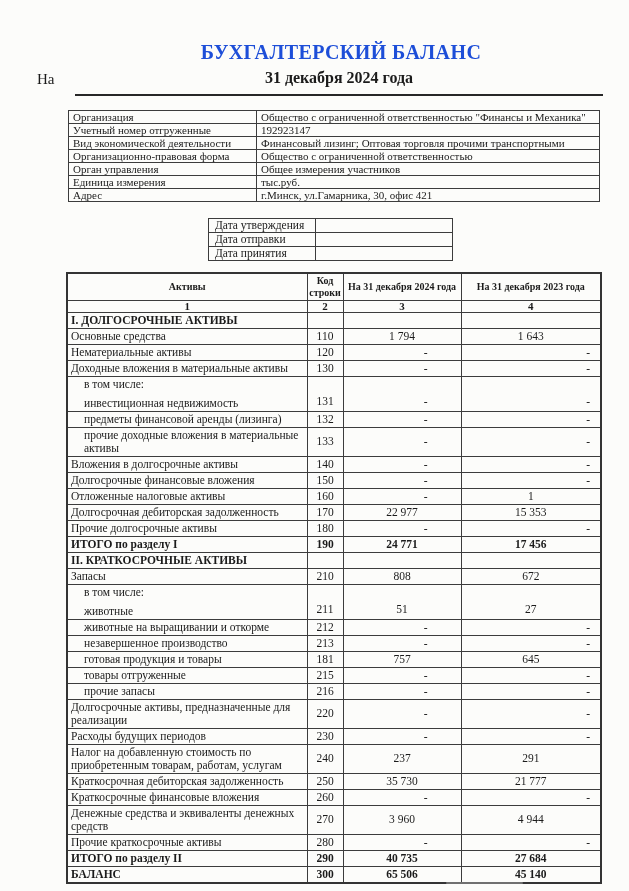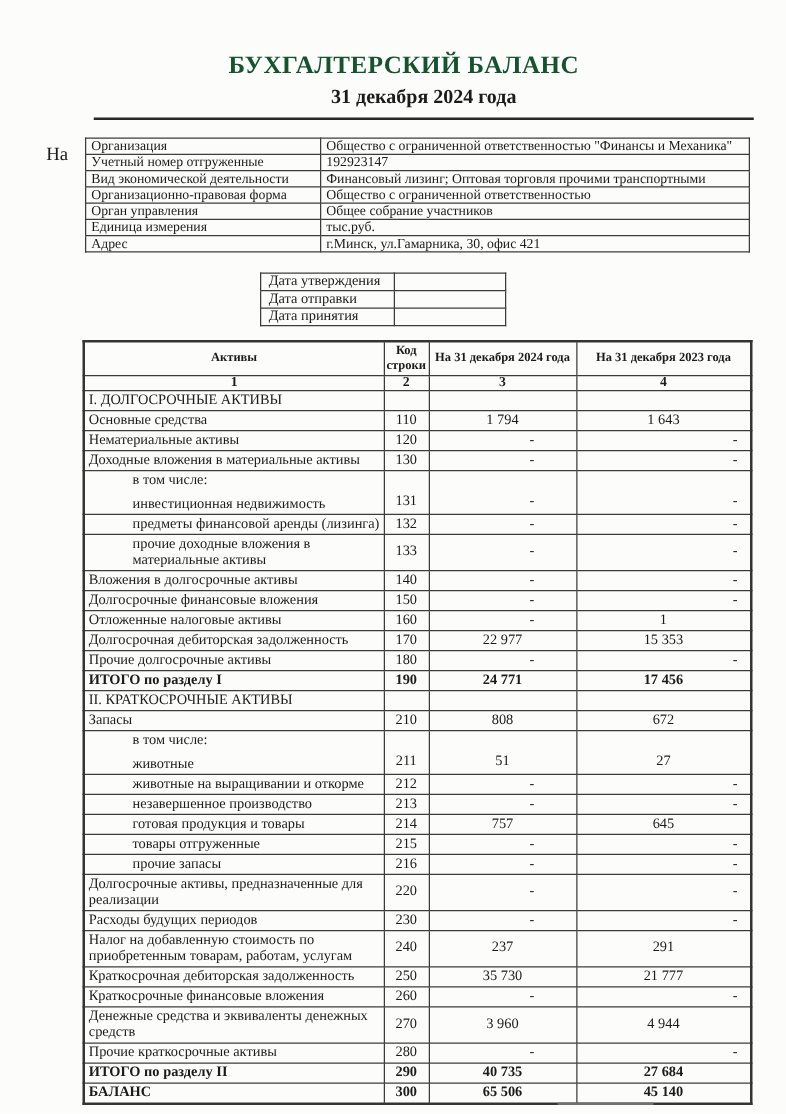--- a/index.html
+++ b/index.html
@@ -9,26 +9,26 @@
     color:#1b1b1b;
   }
   .page {
     position:relative;
     width:629px; height:891px;
     background:#fcfcfa;
     overflow:hidden;
   }
   
   .doc-title {
-    position:absolute; left:59px; top:41px; width:528px;
+    position:absolute; left:77px; top:41px; width:528px;
     text-align:center; font-weight:bold; font-size:20px;
-    letter-spacing:0.4px; color:#14532d;
+    letter-spacing:0.4px; color:#1d4ed8;
   }
   .date-prefix {
-    position:absolute; left:37px; top:71px; font-size:15px;margin-top:45px;
+    position:absolute; left:37px; top:71px; font-size:15px;
   }
   .report-date {
     position:absolute; left:75px; top:69px; width:528px;
     text-align:center; font-size:16px; font-weight:bold;
   }
   .date-underline {
     position:absolute; left:75px; top:94px; width:528px; height:2px;
     background:#272727;
   }
   
@@ -36,21 +36,21 @@
   .info-table {
     position:absolute; left:68px; top:110px; width:532px; font-size:11px;
   }
   .info-table td {
     border:1px solid #3c3c3c; padding:0 4px; height:13px;
     line-height:12px; white-space:nowrap; overflow:hidden;
   }
   .info-table .info-label { width:188px; }
   
   .dates-table {
-    position:absolute; left:208px; top:218px; width:197px; font-size:11.5px;
+    position:absolute; left:208px; top:218px; width:245px; font-size:11.5px;
   }
   .dates-table td {
     border:1px solid #3c3c3c; padding:0 6px; height:14px; line-height:13px;
   }
   .dates-table .date-label { width:107px; }
   
   .balance-table {
     position:absolute; left:66px; top:272px; width:534px;
     font-size:11.5px; border:2px solid #343434;
   }
@@ -64,27 +64,27 @@
     font-weight:bold; font-size:11px; padding:0;
   }
   .balance-table tbody td {
     padding:1px 3px; height:14px; line-height:13px; vertical-align:middle;
   }
   .col-assets { width:240px; }
   .col-code   { width:36px; }
   .col-v1     { width:118px; }
   .col-v2     { width:140px; }
   .c-label { padding-left:4px; }
-  .c-label.indent { padding-left:38px; }
+  .c-label.indent { padding-left:16px; }
   .c-code  { text-align:center; }
   .c-val.num  { text-align:center;margin-top:32px; }
   .c-val.dash { text-align:right; }
   .c-val.v1.dash { padding-right:33px; }
   .c-val.v2.dash { padding-right:10px; }
-  .row-section .c-label { font-weight:normal; }
+  .row-section .c-label { font-weight:bold; }
   .row-total td { font-weight:bold; }
   .pre-line { margin-bottom:6px; }
   .has-pre td.c-code, .has-pre td.c-val { vertical-align:bottom; padding-bottom:3px;font-family:Liberation Serif, serif; }
   
   .scan-mark {
     position:absolute; left:446px; top:882px; width:77px; height:2px;
     background:#707070; border-radius:1px;
   }
 </style>
 </head>
@@ -110,21 +110,21 @@
         <tr>
           <td class="info-label">Вид экономической деятельности</td>
           <td class="info-value">Финансовый лизинг; Оптовая торговля прочими транспортными</td>
         </tr>
         <tr>
           <td class="info-label">Организационно-правовая форма</td>
           <td class="info-value">Общество с ограниченной ответственностью</td>
         </tr>
         <tr>
           <td class="info-label">Орган управления</td>
-          <td class="info-value">Общее собрание участников</td>
+          <td class="info-value">Общее измерения участников</td>
         </tr>
         <tr>
           <td class="info-label">Единица измерения</td>
           <td class="info-value">тыс.руб.</td>
         </tr>
         <tr>
           <td class="info-label">Адрес</td>
           <td class="info-value">г.Минск, ул.Гамарника, 30, офис 421</td>
         </tr>
       </tbody>
@@ -278,21 +278,21 @@
           <td class="c-val v2 dash">-</td>
         </tr>
         <tr class="row-item">
           <td class="c-label indent">незавершенное производство</td>
           <td class="c-code">213</td>
           <td class="c-val v1 dash">-</td>
           <td class="c-val v2 dash">-</td>
         </tr>
         <tr class="row-item">
           <td class="c-label indent">готовая продукция и товары</td>
-          <td class="c-code">214</td>
+          <td class="c-code">181</td>
           <td class="c-val v1 num">757</td>
           <td class="c-val v2 num">645</td>
         </tr>
         <tr class="row-item">
           <td class="c-label indent">товары отгруженные</td>
           <td class="c-code">215</td>
           <td class="c-val v1 dash">-</td>
           <td class="c-val v2 dash">-</td>
         </tr>
         <tr class="row-item">

